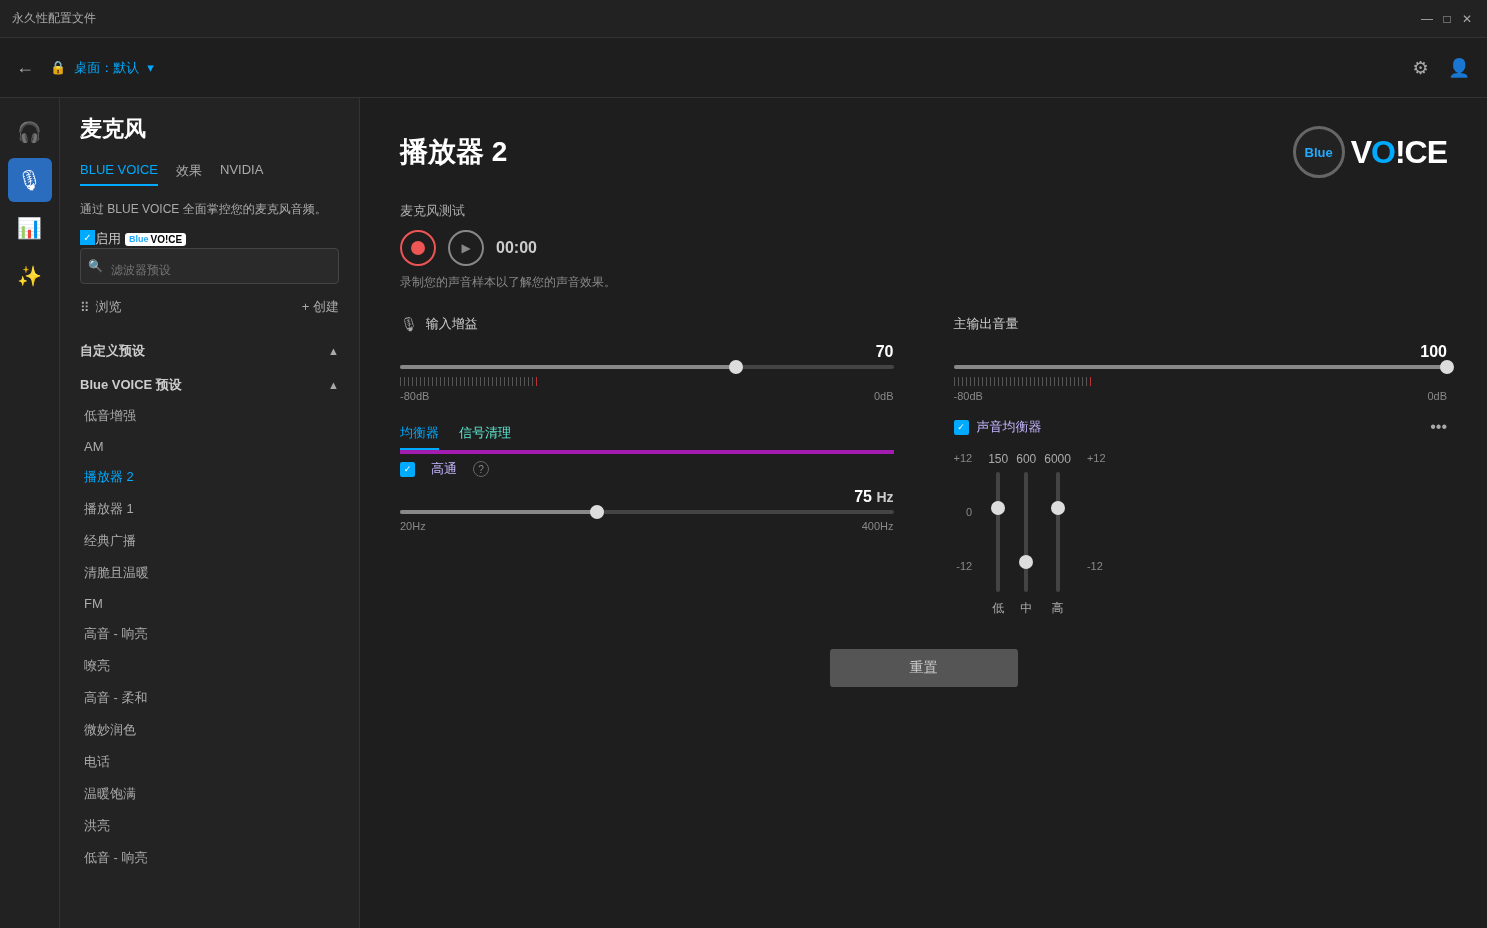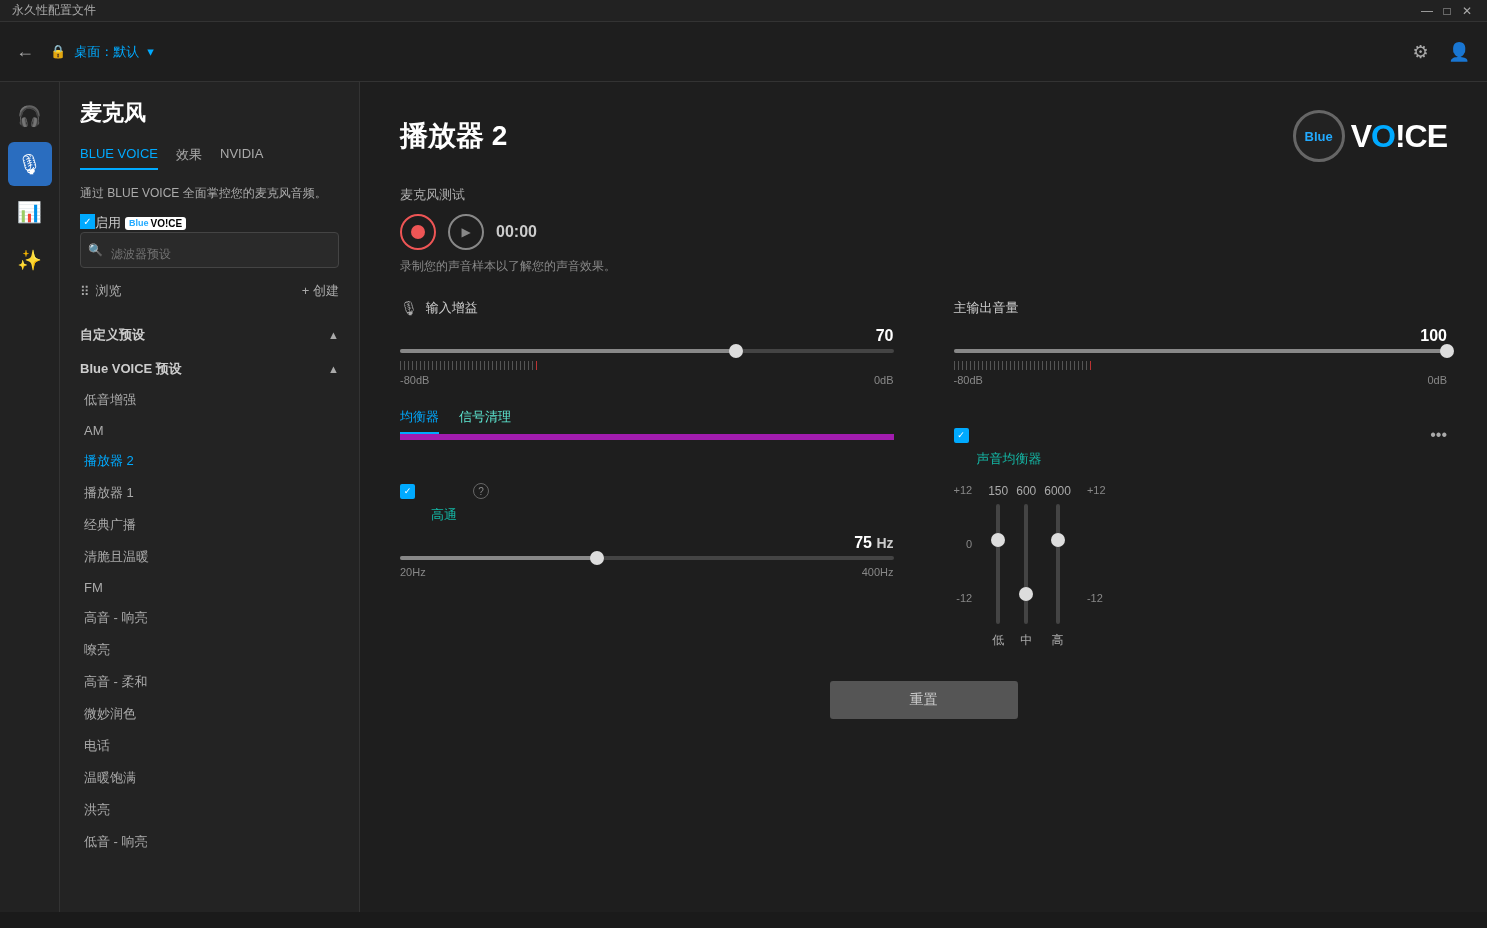--- a/index.html
+++ b/index.html
@@ -10,21 +10,21 @@
       font-size: 13px;
       width: 1487px;
       height: 928px;
       overflow: hidden;
       position: relative;
     }
 
     
     .title-bar {
       background: #222;
-      height: 22px;
+      height: 38px;
       display: flex;
       align-items: center;
       justify-content: space-between;
       padding: 0 12px;
       border-bottom: 1px solid #333;
       position: relative;
     }
     .title-bar-left {
       display: flex;
       align-items: center;
@@ -444,22 +444,22 @@
       justify-content: space-between;
       font-size: 11px;
       color: #888;
       margin-top: 2px;
     }
 
     
     .sub-tabs {
       display: flex;
       gap: 0;
-      margin-bottom: 18px;
-      border-bottom: 6px solid #a21caf;
+      margin-bottom: 6px;
+      border-bottom: 4px solid #a21caf;
     }
     .sub-tab {
       font-size: 13px;
       color: #5eead4;
       padding: 6px 0;
       margin-right: 20px;
       cursor: pointer;
       border-bottom: 2px solid transparent;
     }
     .sub-tab.active {
@@ -482,21 +482,21 @@
       height: 15px;
       border: 2px solid #0af;
       background: #0af;
       display: flex;
       align-items: center;
       justify-content: center;
       cursor: pointer;
       border-radius: 2px;
     }
     .checkbox-blue::after { content: '✓'; color: #fff; font-size: 9px; }
-    .filter-label { color: #14b8a6; font-size: 13px; margin-top: 48px; }
+    .filter-label { color: #c4b5fd; font-size: 13px; }
     .help-icon {
       width: 16px;
       height: 16px;
       border-radius: 50%;
       border: 1px solid #666;
       display: flex;
       align-items: center;
       justify-content: center;
       font-size: 10px;
       color: #888;

